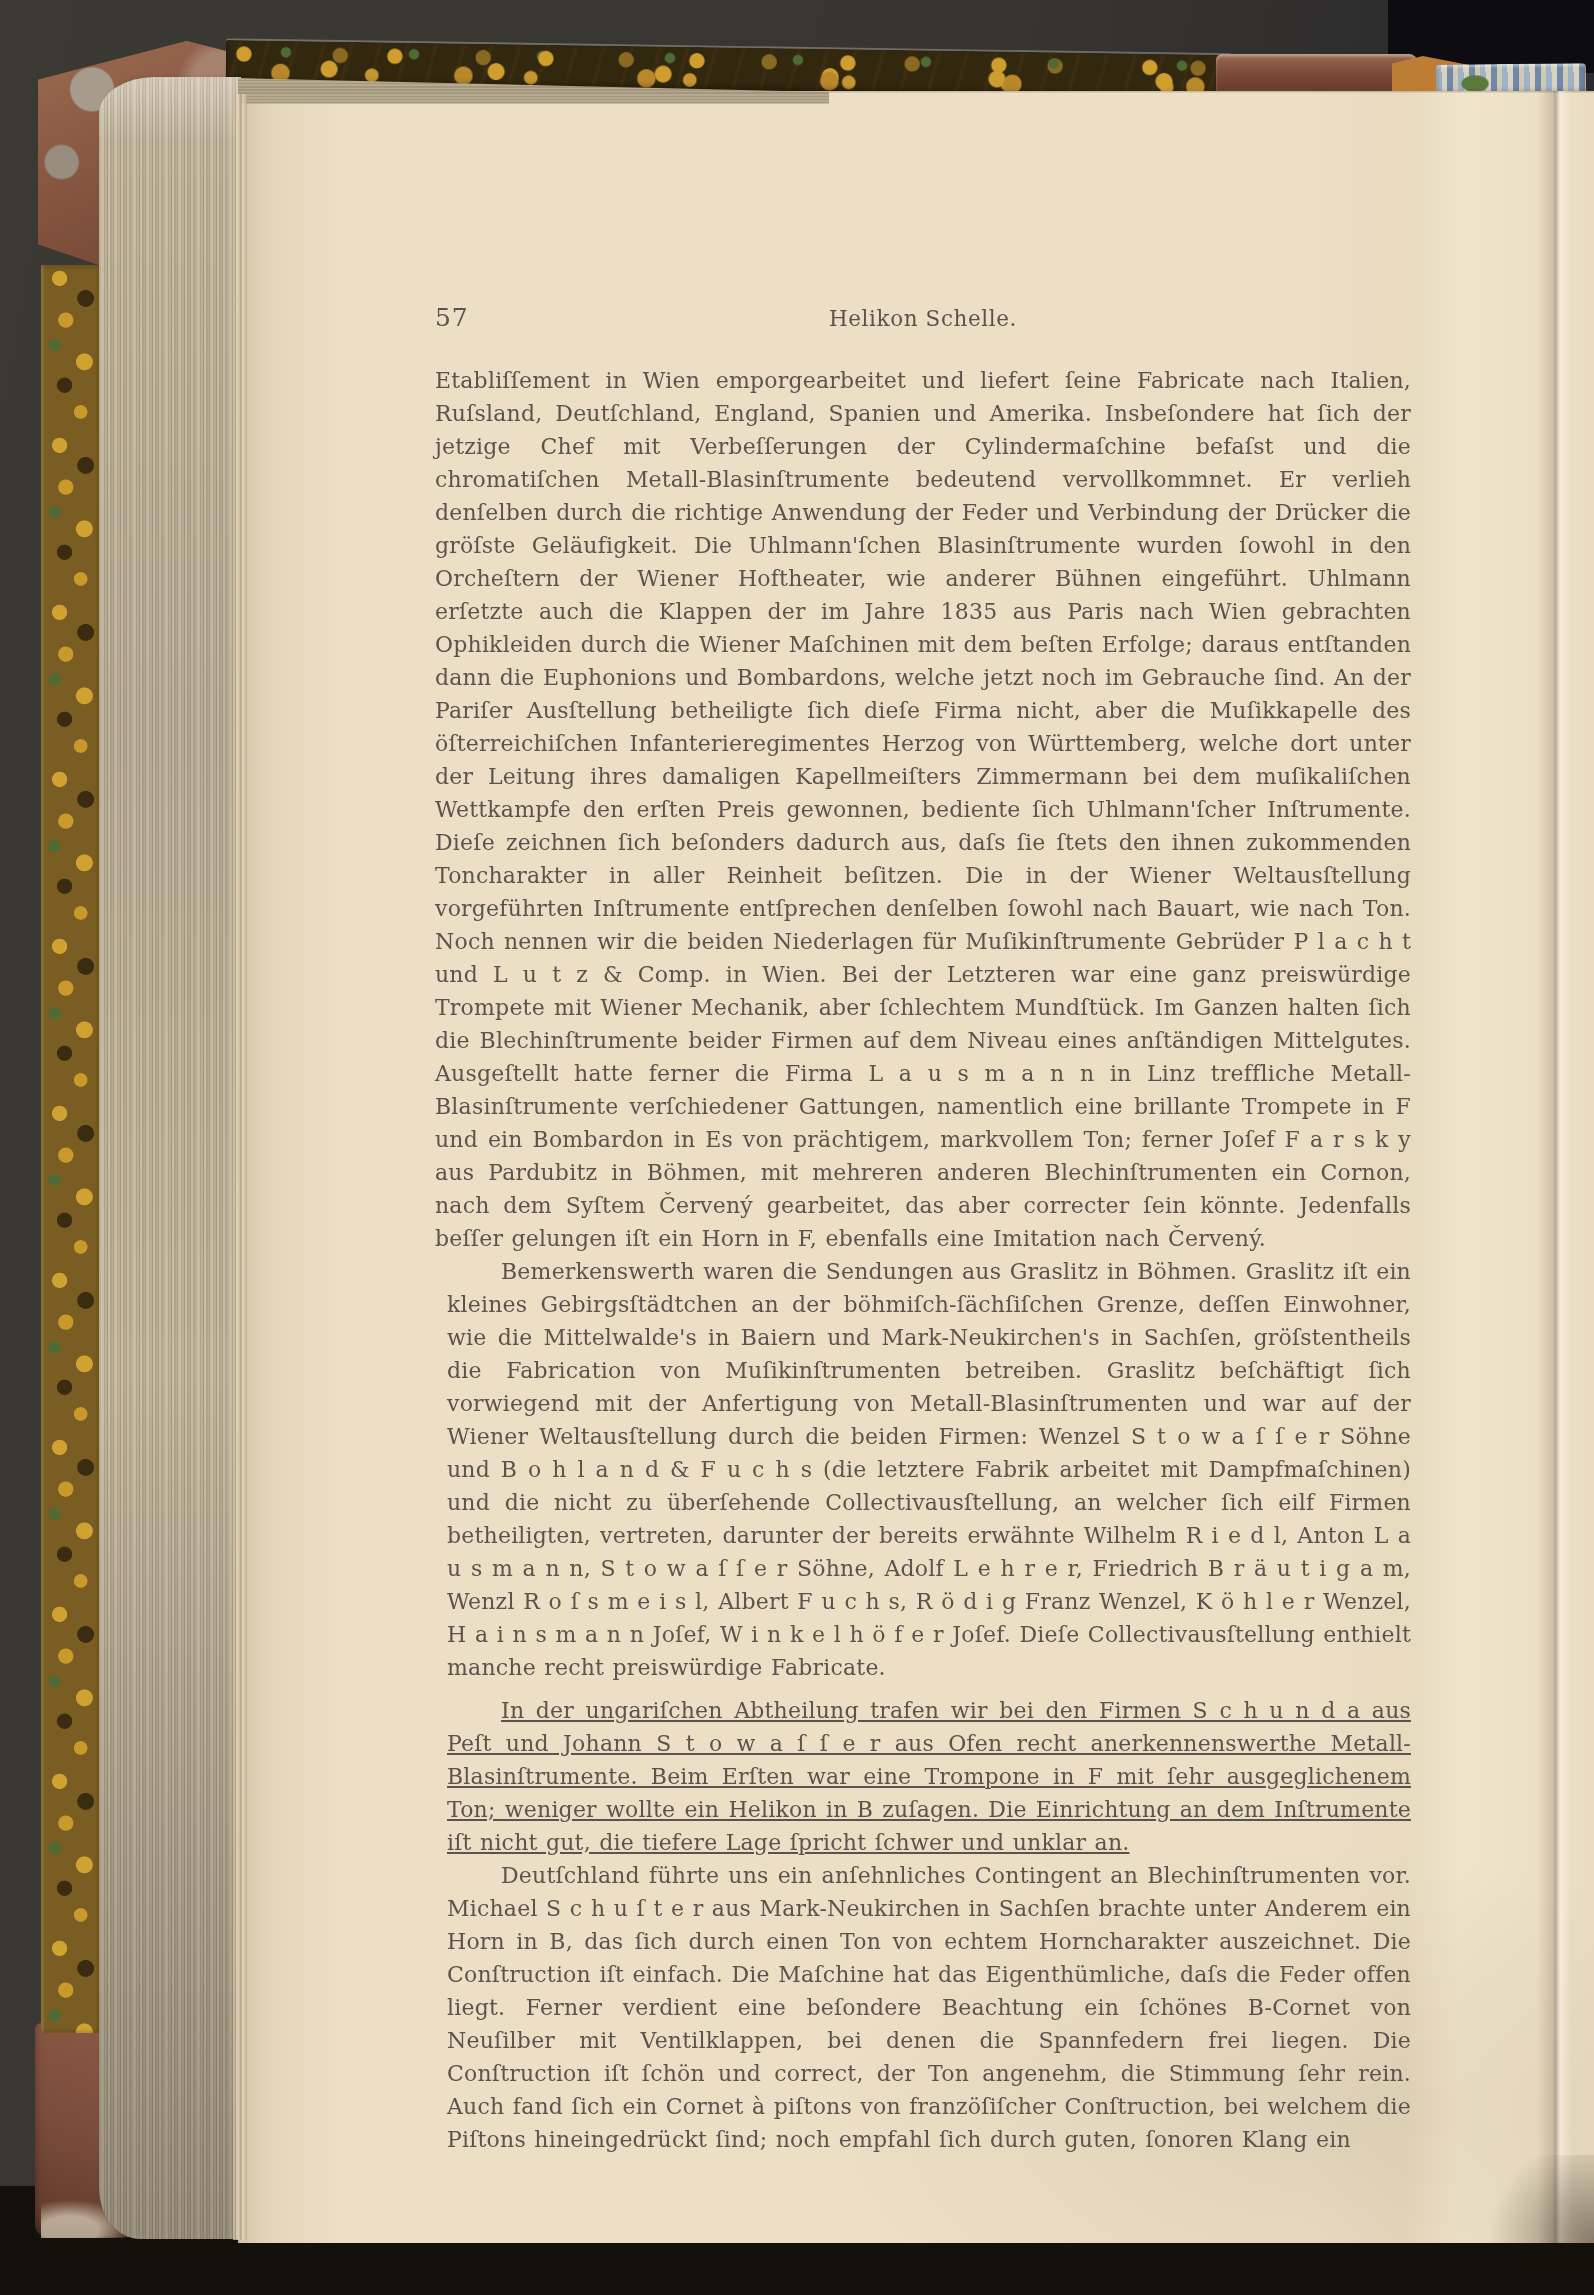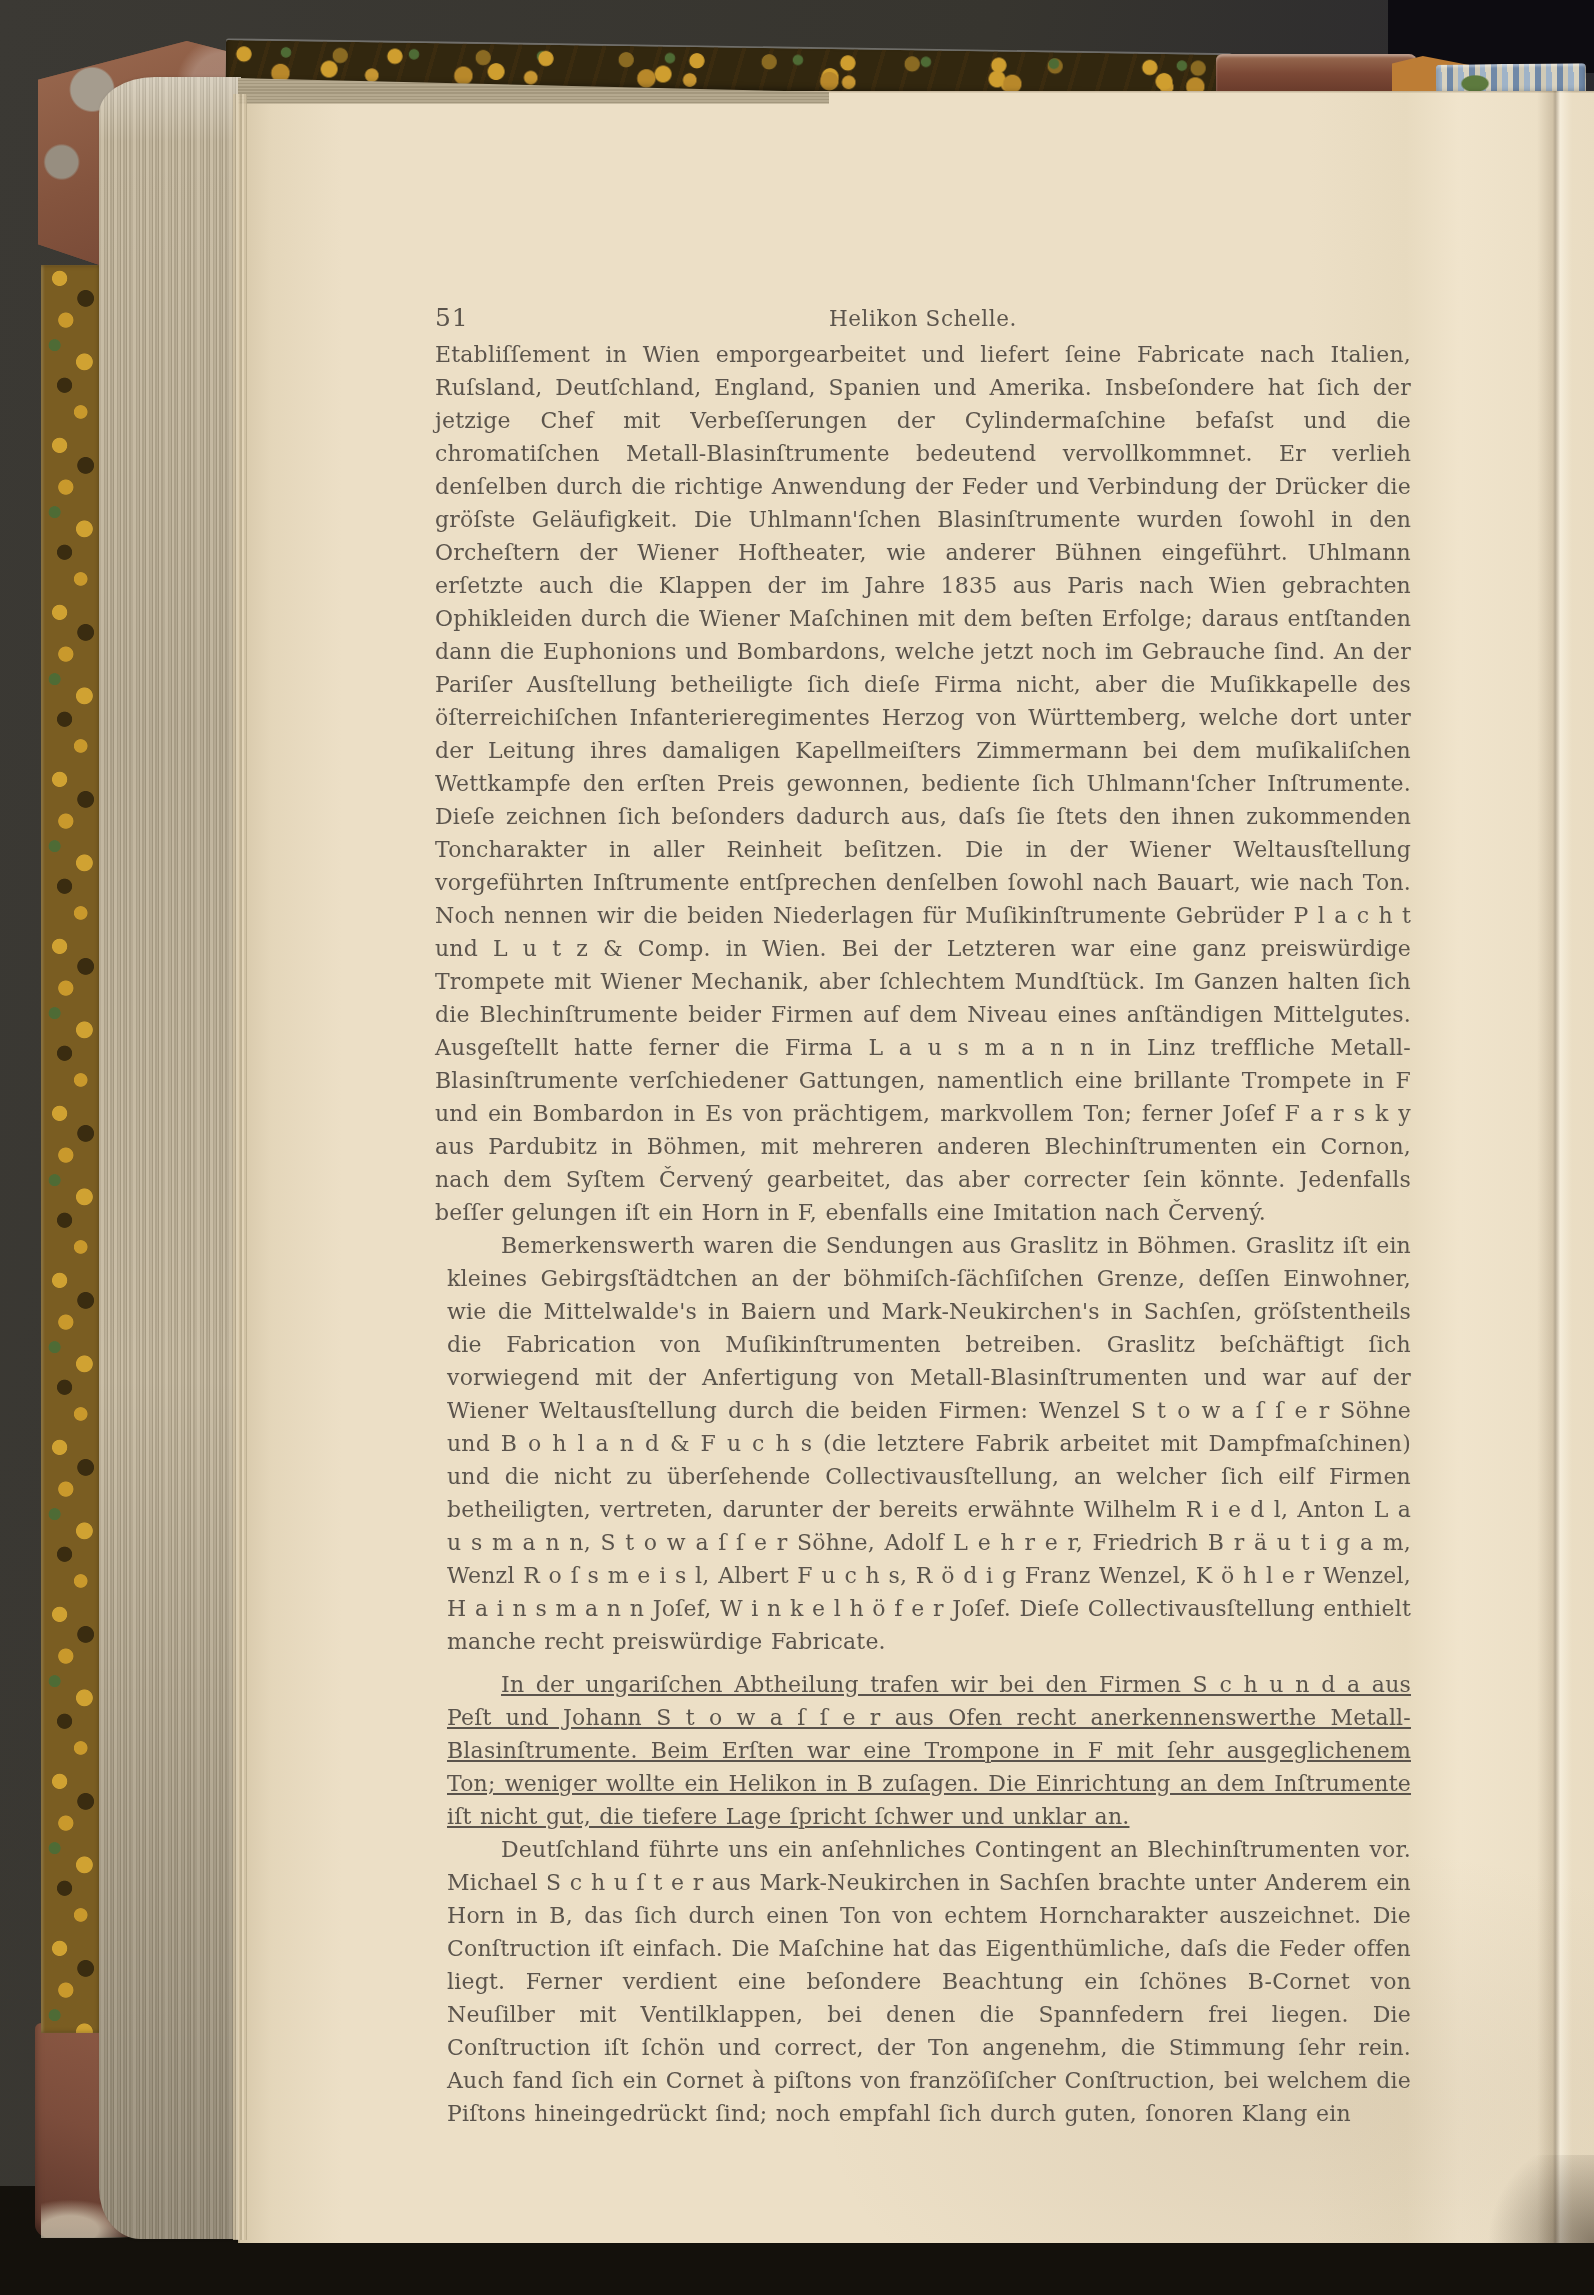--- a/index.html
+++ b/index.html
@@ -95,21 +95,21 @@
     background:repeating-linear-gradient(90deg,#cfc0a2 0 1.6px,#b7a98c 1.6px 3.2px,#e2d4b8 3.2px 5.6px);opacity:.8;}
   .crease{left:0;width:35px;top:0;height:100%;position:absolute;
     background:linear-gradient(90deg,rgba(110,90,60,0) 0,rgba(110,90,60,.22) 45%,rgba(60,45,28,.3) 52%,rgba(255,250,238,.5) 66%,rgba(110,90,60,0) 100%);}
   .curl-shadow{position:absolute;right:0;bottom:0;width:120px;height:88px;
     background:radial-gradient(circle at 100% 100%,rgba(40,28,16,.5),rgba(40,28,16,0) 72%);}
 
   
   .header-row{position:absolute;left:197px;top:212px;width:976px;height:32px;color:#5b544c;}
   .page-number{position:absolute;left:0;top:0;font-size:25px;letter-spacing:0.8px;}
   .running-header{position:absolute;left:0;right:0;top:3.2px;text-align:center;font-size:21.5px;letter-spacing:0.6px;}
-  .textblock{position:absolute;left:197px;top:247px;width:976px;color:#5b544c;
+  .textblock{position:absolute;left:197px;top:273px;width:976px;color:#5b544c;
     font-size:22px;line-height:33px;text-align:justify;letter-spacing:0.2px;word-spacing:1.2px;}
   .textblock p{margin:0;}
   .textblock p.indent{text-indent:54px;margin-left:12px;}
   .textblock p.gap{margin-top:9.6px;text-decoration:underline;}
 </style>
 </head>
 <body>
 
 <div class="scene">
 
@@ -126,21 +126,21 @@
   <div class="abs spine-orange-tear"></div>
   <div class="abs headband"></div>
 
   <div class="abs fore-edge"></div>
 
   <div class="abs page">
     <div class="crease" style="left:1299px;"></div>
     <div class="curl-shadow"></div>
 
     <div class="header-row">
-      <div class="page-number">51</div>
+      <div class="page-number">57</div>
       <div class="running-header">Helikon Schelle.</div>
     </div>
 
     <div class="textblock">
       <p>Etabliſſement in Wien emporgearbeitet und liefert ſeine Fabricate nach Italien, Ruſsland, Deutſchland, England, Spanien und Amerika. Insbeſondere hat ſich der jetzige Chef mit Verbeſſerungen der Cylindermaſchine befaſst und die chromatiſchen Metall-Blasinſtrumente bedeutend vervollkommnet. Er verlieh denſelben durch die richtige Anwendung der Feder und Verbindung der Drücker die gröſste Geläufigkeit. Die Uhlmann'ſchen Blasinſtrumente wurden ſowohl in den Orcheſtern der Wiener Hoftheater, wie anderer Bühnen eingeführt. Uhlmann erſetzte auch die Klappen der im Jahre 1835 aus Paris nach Wien gebrachten Ophikleiden durch die Wiener Maſchinen mit dem beſten Erfolge; daraus entſtanden dann die Euphonions und Bombardons, welche jetzt noch im Gebrauche ſind. An der Pariſer Ausſtellung betheiligte ſich dieſe Firma nicht, aber die Muſikkapelle des öſterreichiſchen Infanterieregimentes Herzog von Württemberg, welche dort unter der Leitung ihres damaligen Kapellmeiſters Zimmermann bei dem muſikaliſchen Wettkampfe den erſten Preis gewonnen, bediente ſich Uhlmann'ſcher Inſtrumente. Dieſe zeichnen ſich beſonders dadurch aus, daſs ſie ſtets den ihnen zukommenden Toncharakter in aller Reinheit beſitzen. Die in der Wiener Weltausſtellung vorgeführten Inſtrumente entſprechen denſelben ſowohl nach Bauart, wie nach Ton. Noch nennen wir die beiden Niederlagen für Muſikinſtrumente Gebrüder P l a c h t und L u t z &amp; Comp. in Wien. Bei der Letzteren war eine ganz preiswürdige Trompete mit Wiener Mechanik, aber ſchlechtem Mundſtück. Im Ganzen halten ſich die Blechinſtrumente beider Firmen auf dem Niveau eines anſtändigen Mittelgutes. Ausgeſtellt hatte ferner die Firma L a u s m a n n in Linz treffliche Metall-Blasinſtrumente verſchiedener Gattungen, namentlich eine brillante Trompete in F und ein Bombardon in Es von prächtigem, markvollem Ton; ferner Joſef F a r s k y aus Pardubitz in Böhmen, mit mehreren anderen Blechinſtrumenten ein Cornon, nach dem Syſtem Červený gearbeitet, das aber correcter ſein könnte. Jedenfalls beſſer gelungen iſt ein Horn in F, ebenfalls eine Imitation nach Červený.</p>
       <p class="indent">Bemerkenswerth waren die Sendungen aus Graslitz in Böhmen. Graslitz iſt ein kleines Gebirgsſtädtchen an der böhmiſch-ſächſiſchen Grenze, deſſen Einwohner, wie die Mittelwalde's in Baiern und Mark-Neukirchen's in Sachſen, gröſstentheils die Fabrication von Muſikinſtrumenten betreiben. Graslitz beſchäftigt ſich vorwiegend mit der Anfertigung von Metall-Blasinſtrumenten und war auf der Wiener Weltausſtellung durch die beiden Firmen: Wenzel S t o w a ſ ſ e r Söhne und B o h l a n d &amp; F u c h s (die letztere Fabrik arbeitet mit Dampfmaſchinen) und die nicht zu überſehende Collectivausſtellung, an welcher ſich eilf Firmen betheiligten, vertreten, darunter der bereits erwähnte Wilhelm R i e d l, Anton L a u s m a n n, S t o w a ſ ſ e r Söhne, Adolf L e h r e r, Friedrich B r ä u t i g a m, Wenzl R o ſ s m e i s l, Albert F u c h s, R ö d i g Franz Wenzel, K ö h l e r Wenzel, H a i n s m a n n Joſef, W i n k e l h ö f e r Joſef. Dieſe Collectivausſtellung enthielt manche recht preiswürdige Fabricate.</p>
       <p class="indent gap">In der ungariſchen Abtheilung trafen wir bei den Firmen S c h u n d a aus Peſt und Johann S t o w a ſ ſ e r aus Ofen recht anerkennenswerthe Metall-Blasinſtrumente. Beim Erſten war eine Trompone in F mit ſehr ausgeglichenem Ton; weniger wollte ein Helikon in B zuſagen. Die Einrichtung an dem Inſtrumente iſt nicht gut, die tiefere Lage ſpricht ſchwer und unklar an.</p>
       <p class="indent">Deutſchland führte uns ein anſehnliches Contingent an Blechinſtrumenten vor. Michael S c h u ſ t e r aus Mark-Neukirchen in Sachſen brachte unter Anderem ein Horn in B, das ſich durch einen Ton von echtem Horncharakter auszeichnet. Die Conſtruction iſt einfach. Die Maſchine hat das Eigenthümliche, daſs die Feder offen liegt. Ferner verdient eine beſondere Beachtung ein ſchönes B-Cornet von Neuſilber mit Ventilklappen, bei denen die Spannfedern frei liegen. Die Conſtruction iſt ſchön und correct, der Ton angenehm, die Stimmung ſehr rein. Auch fand ſich ein Cornet à piſtons von franzöſiſcher Conſtruction, bei welchem die Piſtons hineingedrückt ſind; noch empfahl ſich durch guten, ſonoren Klang ein</p>
     </div>
   </div>

